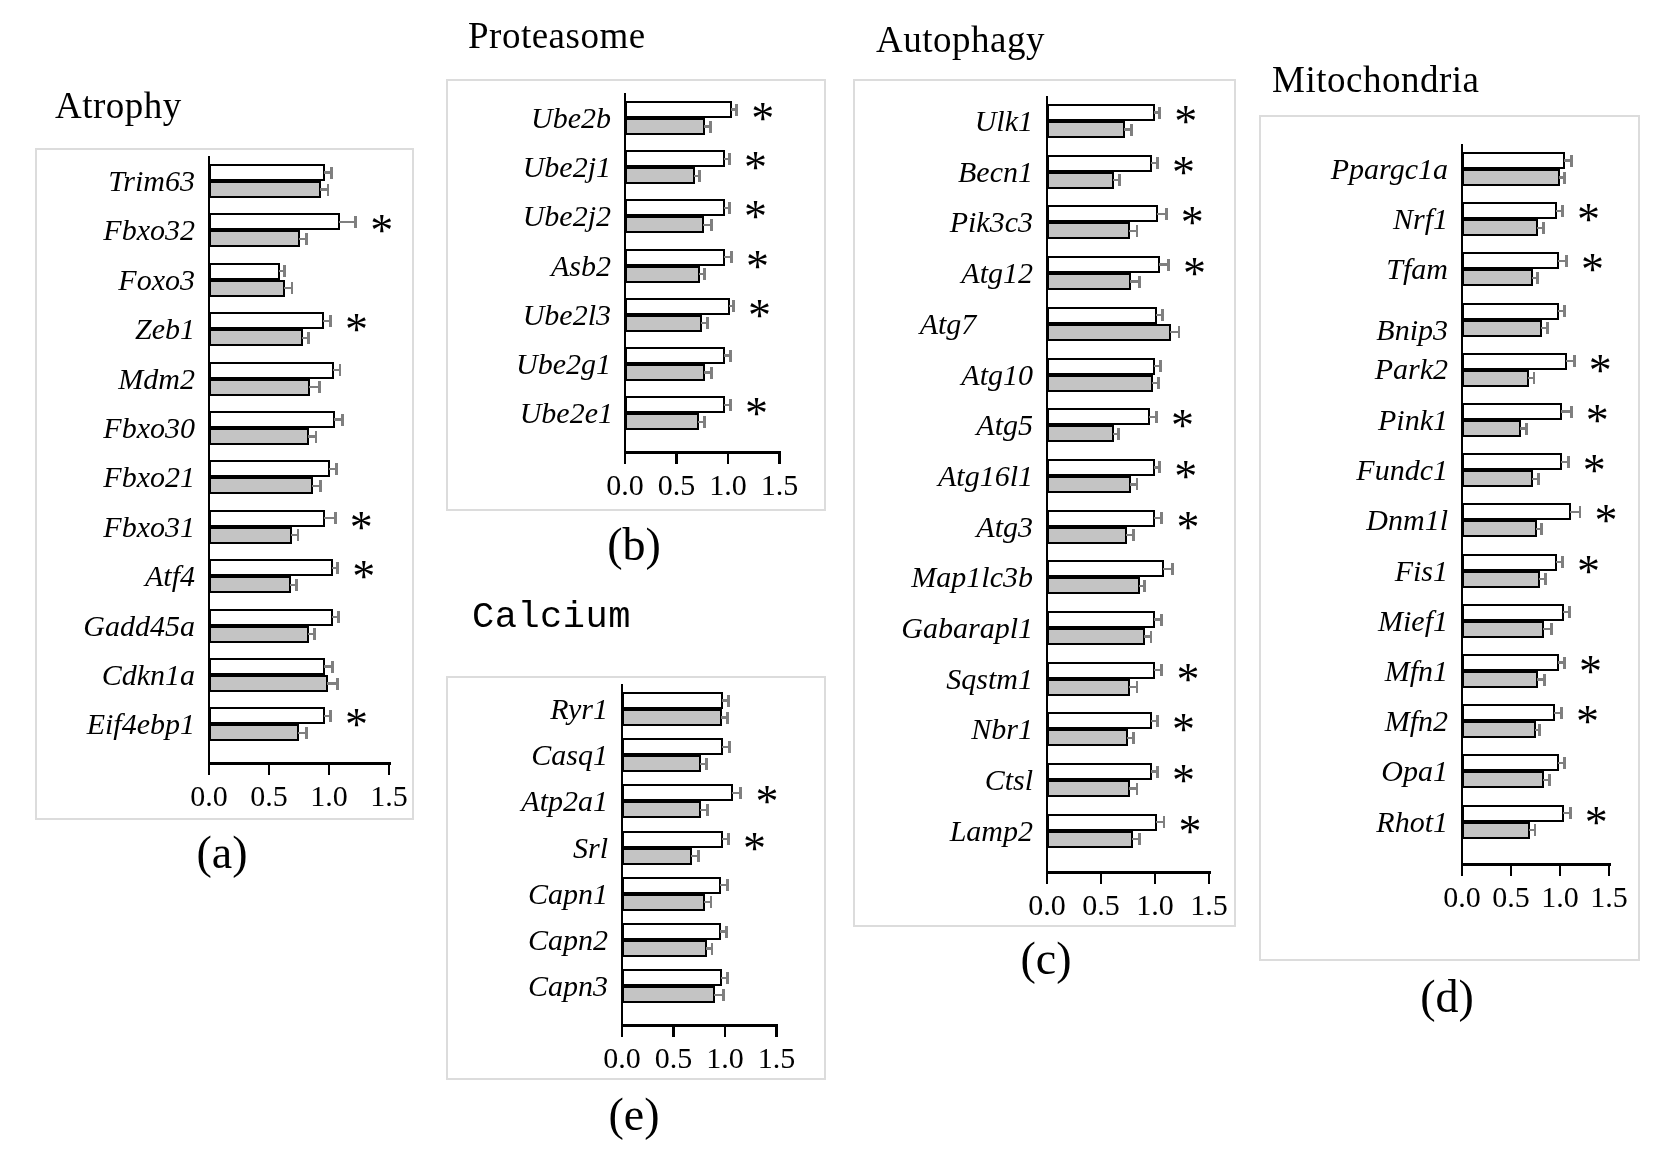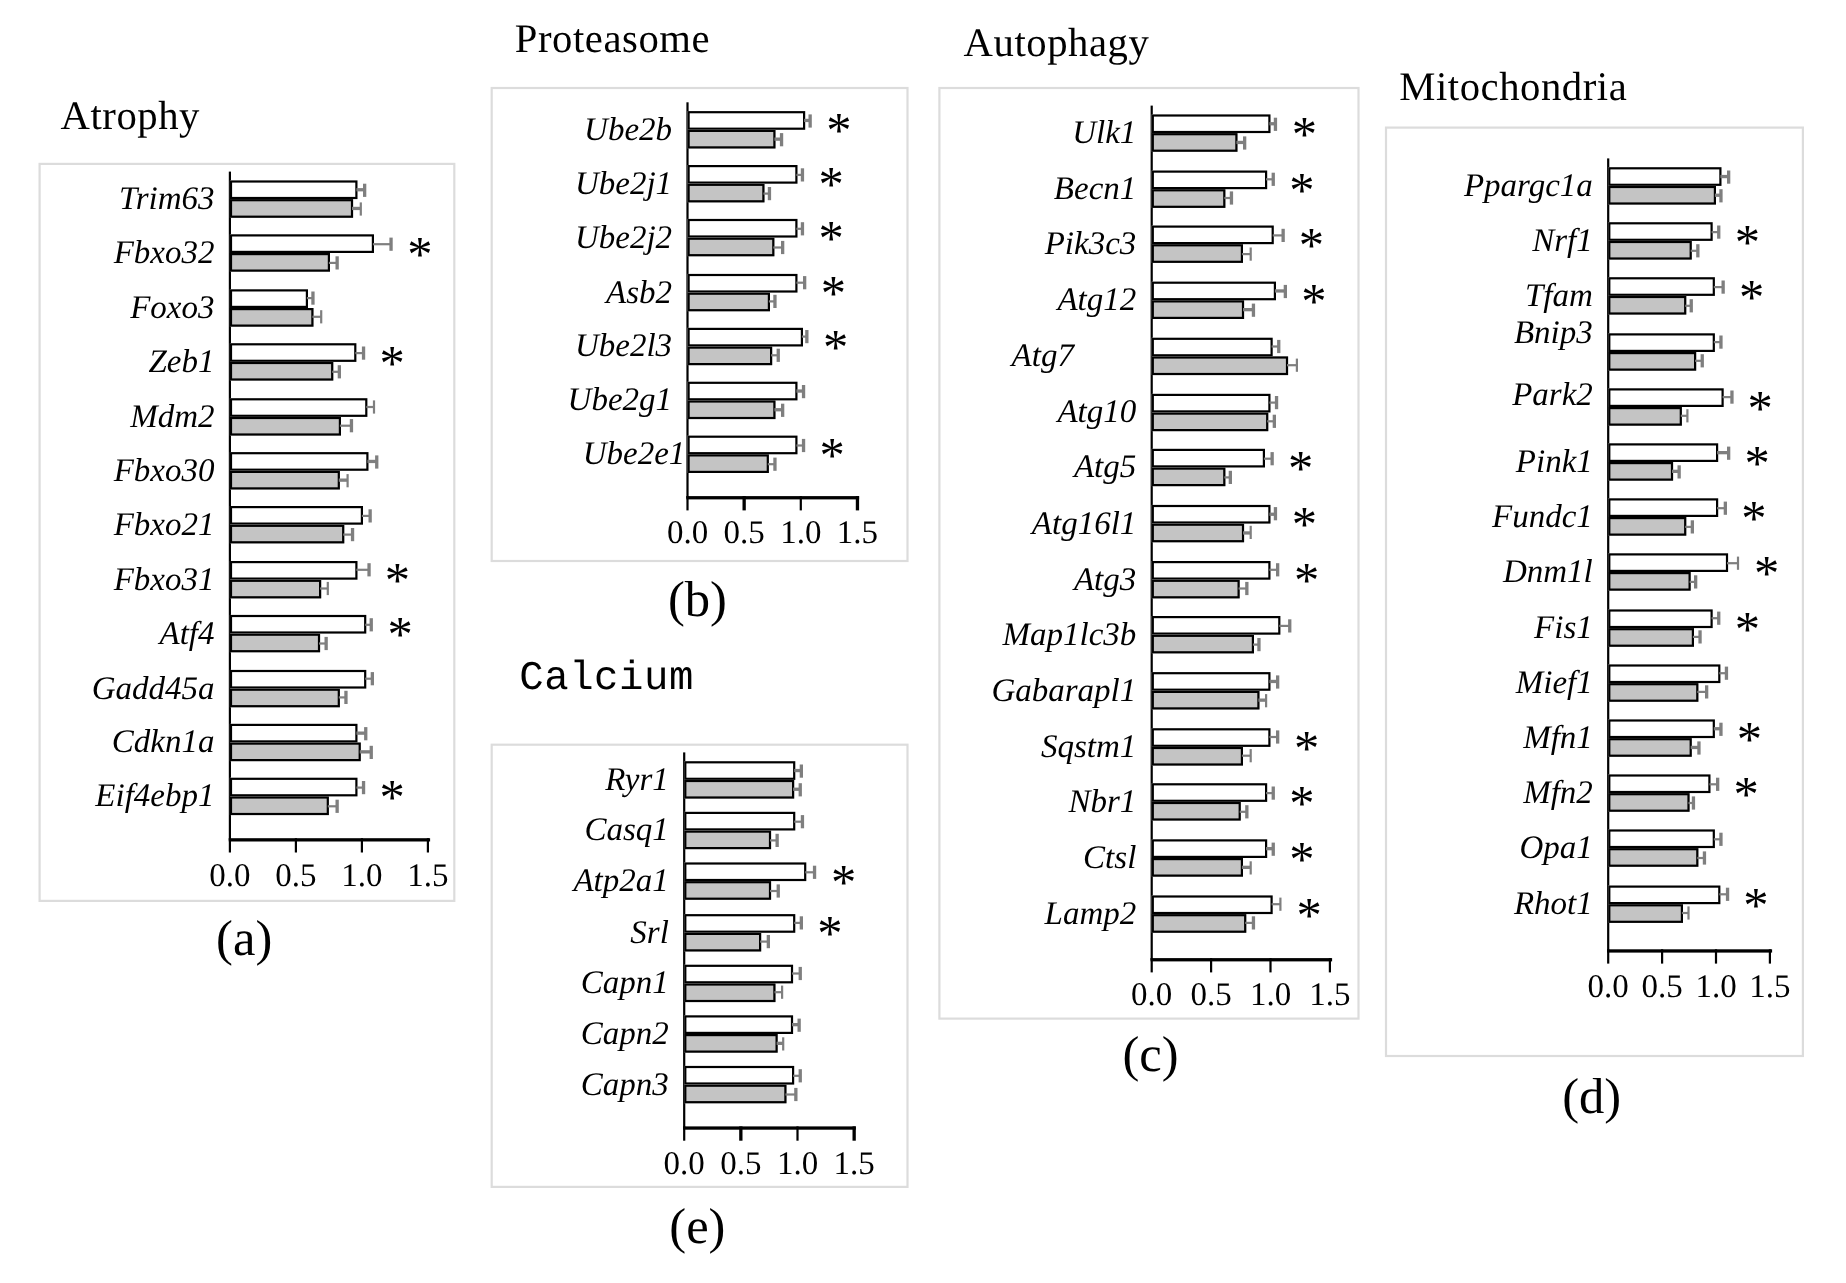--- a/index.html
+++ b/index.html
@@ -182,21 +182,21 @@
         <div class="errl" style="left: 253.25px; top: 241.1px; width: 6.12px;"></div>
         <div class="errc" style="left: 258.37px; top: 236.3px;"></div>
         <div class="sig" style="left: 300.12px; top: 216.8px;">*</div>
         <div class="row-label" style="left: 8px; top: 266px; width: 155px;">Ube2g1</div>
         <div class="bar white" style="left: 177px; top: 266px; width: 99.91px;"></div>
         <div class="bar gray" style="left: 177px; top: 283px; width: 80.34px;"></div>
         <div class="errl" style="left: 275.91px; top: 273.3px; width: 6.12px;"></div>
         <div class="errc" style="left: 281.03px; top: 268.5px;"></div>
         <div class="errl" style="left: 256.34px; top: 290.3px; width: 7.15px;"></div>
         <div class="errc" style="left: 262.49px; top: 285.5px;"></div>
-        <div class="row-label" style="left: 20px; top: 315.2px; width: 155px;">Ube2e1</div>
+        <div class="row-label" style="left: 10px; top: 315.2px; width: 155px;">Ube2e1</div>
         <div class="bar white" style="left: 177px; top: 315.2px; width: 99.91px;"></div>
         <div class="bar gray" style="left: 177px; top: 332.2px; width: 74.16px;"></div>
         <div class="errl" style="left: 275.91px; top: 322.5px; width: 6.12px;"></div>
         <div class="errc" style="left: 281.03px; top: 317.7px;"></div>
         <div class="errl" style="left: 250.16px; top: 339.5px; width: 6.12px;"></div>
         <div class="errc" style="left: 255.28px; top: 334.7px;"></div>
         <div class="sig" style="left: 297.03px; top: 315.2px;">*</div>
       </div>
     <div class="panel-caption" style="left: 564px; top: 518px;">(b)</div>
   </section>
@@ -363,28 +363,28 @@
         <div class="errc" style="left: 281.36px; top: 104.7px;"></div>
         <div class="sig" style="left: 315.98px; top: 85.2px;">*</div>
         <div class="row-label" style="left: 8px; top: 135.4px; width: 179px;">Tfam</div>
         <div class="bar white" style="left: 201px; top: 135.4px; width: 97.02px;"></div>
         <div class="bar gray" style="left: 201px; top: 152.4px; width: 70.56px;"></div>
         <div class="errl" style="left: 297.02px; top: 142.7px; width: 7.88px;"></div>
         <div class="errc" style="left: 303.9px; top: 137.9px;"></div>
         <div class="errl" style="left: 270.56px; top: 159.7px; width: 5.92px;"></div>
         <div class="errc" style="left: 275.48px; top: 154.9px;"></div>
         <div class="sig" style="left: 319.9px; top: 135.4px;">*</div>
-        <div class="row-label" style="left: 8px; top: 169px; width: 179px;">Bnip3</div>
+        <div class="row-label" style="left: 8px; top: 196px; width: 179px;">Bnip3</div>
         <div class="bar white" style="left: 201px; top: 185.6px; width: 97.02px;"></div>
         <div class="bar gray" style="left: 201px; top: 202.6px; width: 80.36px;"></div>
         <div class="errl" style="left: 297.02px; top: 192.9px; width: 5.92px;"></div>
         <div class="errc" style="left: 301.94px; top: 188.1px;"></div>
         <div class="errl" style="left: 280.36px; top: 209.9px; width: 5.92px;"></div>
         <div class="errc" style="left: 285.28px; top: 205.1px;"></div>
-        <div class="row-label" style="left: 8px; top: 225px; width: 179px; font-family: Liberation Serif, serif;">Park2</div>
+        <div class="row-label" style="left: 8px; top: 235px; width: 179px; font-family: Liberation Serif, serif;">Park2</div>
         <div class="bar white" style="left: 201px; top: 235.8px; width: 104.86px;"></div>
         <div class="bar gray" style="left: 201px; top: 252.8px; width: 66.64px;"></div>
         <div class="errl" style="left: 304.86px; top: 243.1px; width: 7.88px;"></div>
         <div class="errc" style="left: 311.74px; top: 238.3px;"></div>
         <div class="errl" style="left: 266.64px; top: 260.1px; width: 5.92px;"></div>
         <div class="errc" style="left: 271.56px; top: 255.3px;"></div>
         <div class="sig" style="left: 327.74px; top: 235.8px;">*</div>
         <div class="row-label" style="left: 8px; top: 286px; width: 179px;">Pink1</div>
         <div class="bar white" style="left: 201px; top: 286px; width: 99.96px;"></div>
         <div class="bar gray" style="left: 201px; top: 303px; width: 58.8px;"></div>

